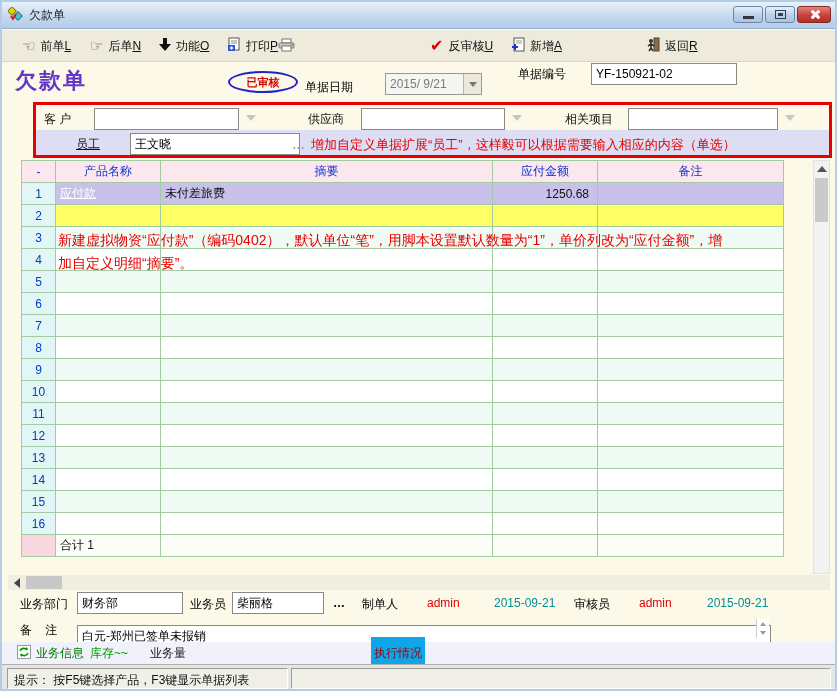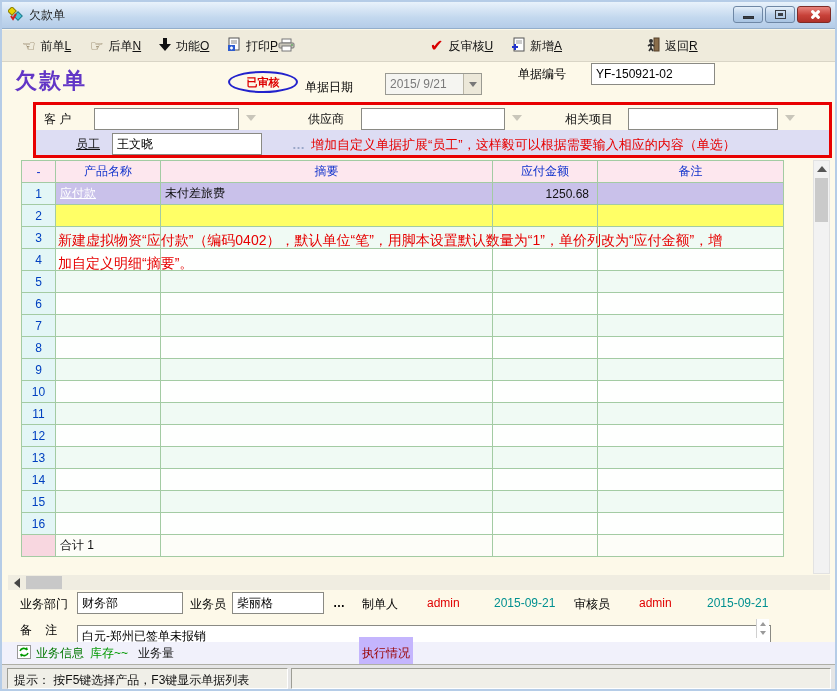--- a/index.html
+++ b/index.html
@@ -35,21 +35,21 @@
   .doc-title{position:absolute;left:13px;top:64px;font-size:22px;font-weight:bold;color:#6236C6;letter-spacing:2px;}
   .stamp{position:absolute;left:226px;top:69px;width:70px;height:22px;border:2px solid #2222CC;border-radius:50%;
     color:#DD0000;font-weight:bold;display:flex;align-items:center;justify-content:center;font-size:11px;}
   .lab{position:absolute;color:#000;}
   .combo{position:absolute;left:383px;top:71px;width:97px;height:22px;background:#F5F5F1;border:1px solid #9a9a92;
     display:flex;align-items:center;}
   .combo .cval{flex:1;padding-left:4px;color:#7a7a7a;}
   .combo .cbtn{width:18px;height:100%;background:#ECE8D9;border-left:1px solid #b9b5a6;display:flex;align-items:center;justify-content:center;}
   .tri-down{width:0;height:0;border-left:4px solid transparent;border-right:4px solid transparent;border-top:5px solid #777;}
   .field{background:#fff;border:1px solid #8a8a84;height:22px;font-family:inherit;font-size:12px;padding:0 4px;color:#000;}
-  .no-input{position:absolute;left:589px;top:61px;width:124px;}
+  .no-input{position:absolute;left:589px;top:61px;width:146px;}
   
   .refbox{position:absolute;left:31px;top:100px;width:799px;height:56px;border:3px solid #E80000;background:#FDF9E9;}
   .refbox .strip{position:absolute;left:0;right:0;bottom:0;height:25px;background:#DDDDF3;}
   .rlab{position:absolute;top:6px;}
   .rinput{position:absolute;top:3px;}
   .dd-arrow{position:absolute;top:10px;width:0;height:0;border-left:5px solid transparent;border-right:5px solid transparent;border-top:6px solid #C9C6BA;}
   .strip-lab{position:absolute;top:31px;text-decoration:underline;}
   .strip-input{position:absolute;top:28px;}
   .dots{color:#9AA7C8;font-weight:bold;}
   .rednote{position:absolute;left:256px;top:31px;color:#E60000;font-size:13px;white-space:nowrap;}
@@ -83,22 +83,22 @@
   .red{color:#E00000;}
   .teal{color:#009090;}
   .remark-wrap{position:absolute;left:75px;top:615px;width:694px;height:23px;}
   .remark-wrap input{width:100%;height:100%;margin-top:8px;}
   .spinner{position:absolute;right:2px;top:2px;width:13px;height:19px;border-left:1px solid #d0d0d0;display:flex;flex-direction:column;align-items:center;justify-content:space-around;background:#fff;}
   .sp-up{width:0;height:0;border-left:3px solid transparent;border-right:3px solid transparent;border-bottom:4px solid #9a9a9a;}
   .sp-down{width:0;height:0;border-left:3px solid transparent;border-right:3px solid transparent;border-top:4px solid #9a9a9a;}
   .linksrow{position:absolute;left:0;top:640px;width:100%;height:22px;background:#F1F1FB;display:flex;align-items:center;}
   .link-info{color:#007700;margin-left:34px;}
   .link-stock{color:#009900;margin-left:6px;}
-  .link-vol{color:#111;margin-left:10px;}
-  .link-exec{color:#990000;background:#c4b5fd;padding:8px 3px;margin-left:185px;}
+  .link-vol{color:#111;margin-left:22px;}
+  .link-exec{color:#990000;background:#0ea5e9;padding:8px 3px;margin-left:185px;}
   .refresh-ic{position:absolute;left:15px;top:3px;}
   
   .statusbar{position:absolute;left:0;top:662px;width:100%;height:27px;background:#e5e5e5;border-top:1px solid #AFAFA7;}
   .spanel{position:absolute;top:3px;height:21px;background:#F0EFE8;border:1px solid;border-color:#9d9d95 #ffffff #ffffff #9d9d95;padding:3px 6px;overflow:hidden;white-space:nowrap;}
   .sp1{left:5px;width:281px;}
   .sp2{left:289px;width:540px;}
 </style>
 </head>
 <body>
 
@@ -209,21 +209,21 @@
     <span class="rlab" style="left:8px">客 户</span>
     <input class="field rinput" style="left: 58px; width: 145px;">
     <span class="dd-arrow" style="left:210px"></span>
     <span class="rlab" style="left:272px">供应商</span>
     <input class="field rinput" style="left: 325px; width: 144px;">
     <span class="dd-arrow" style="left:476px"></span>
     <span class="rlab" style="left:529px">相关项目</span>
     <input class="field rinput" style="left: 592px; width: 150px;">
     <span class="dd-arrow" style="left:749px"></span>
     <span class="strip-lab" style="left:40px">员工</span>
-    <input class="field strip-input" style="left: 76px; width: 150px;" value="王文晓">
+    <input class="field strip-input" style="left: 94px; width: 170px;" value="王文晓">
     <div class="rednote"><span class="dots">…</span><span>增加自定义单据扩展“员工”，这样毅可以根据需要输入相应的内容（单选）</span></div>
   </div>
 
   <table class="grid">
     <colgroup>
         <col style="width:34px">
         <col style="width:105px">
         <col style="width:332px">
         <col style="width:105px">
         <col style="width:186px">

